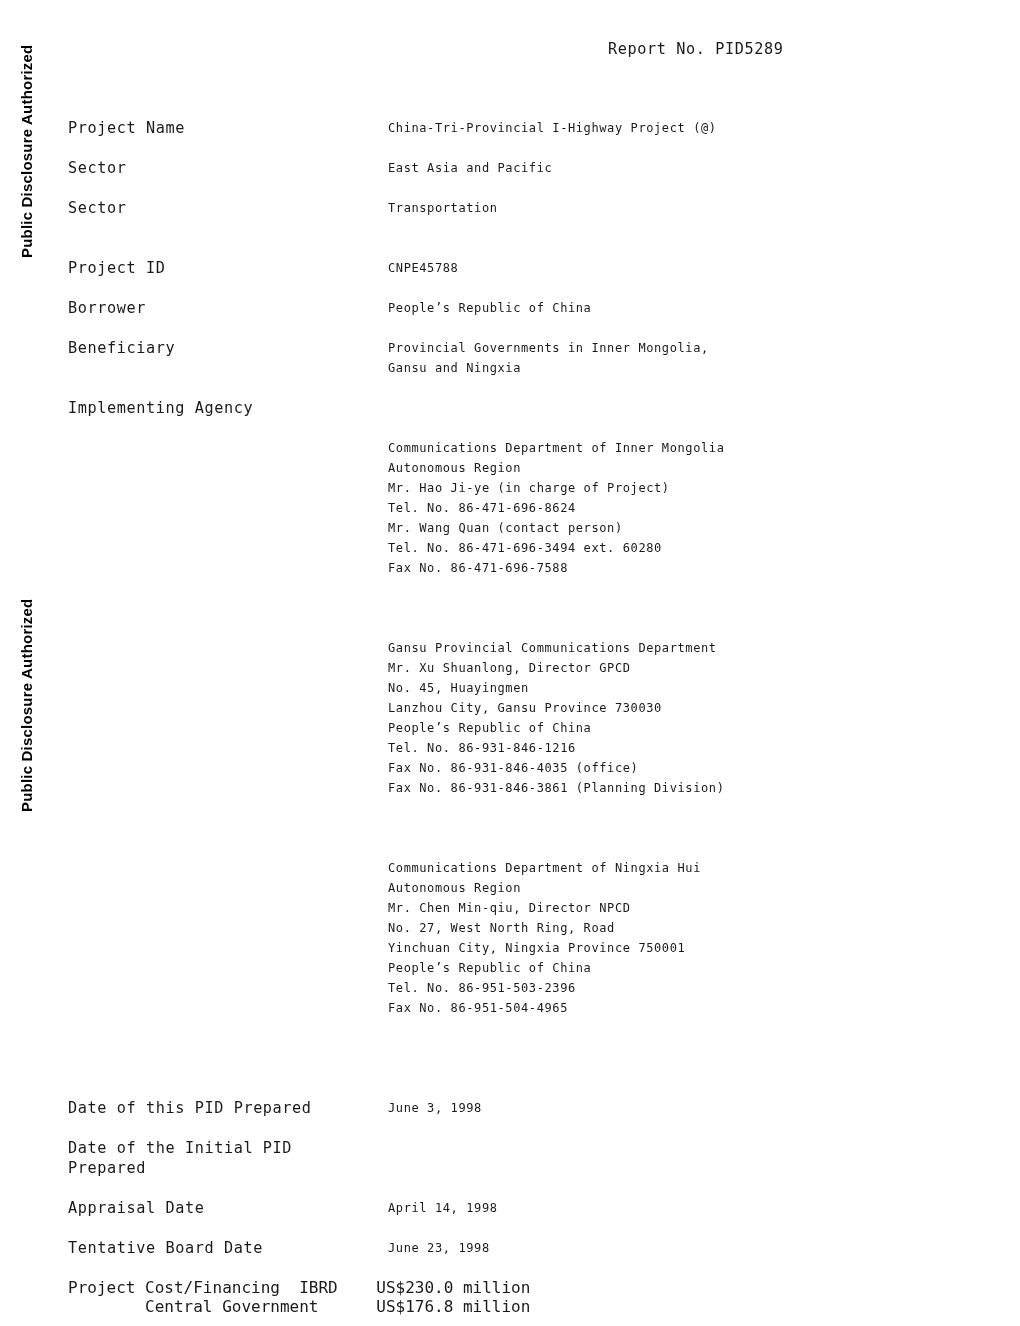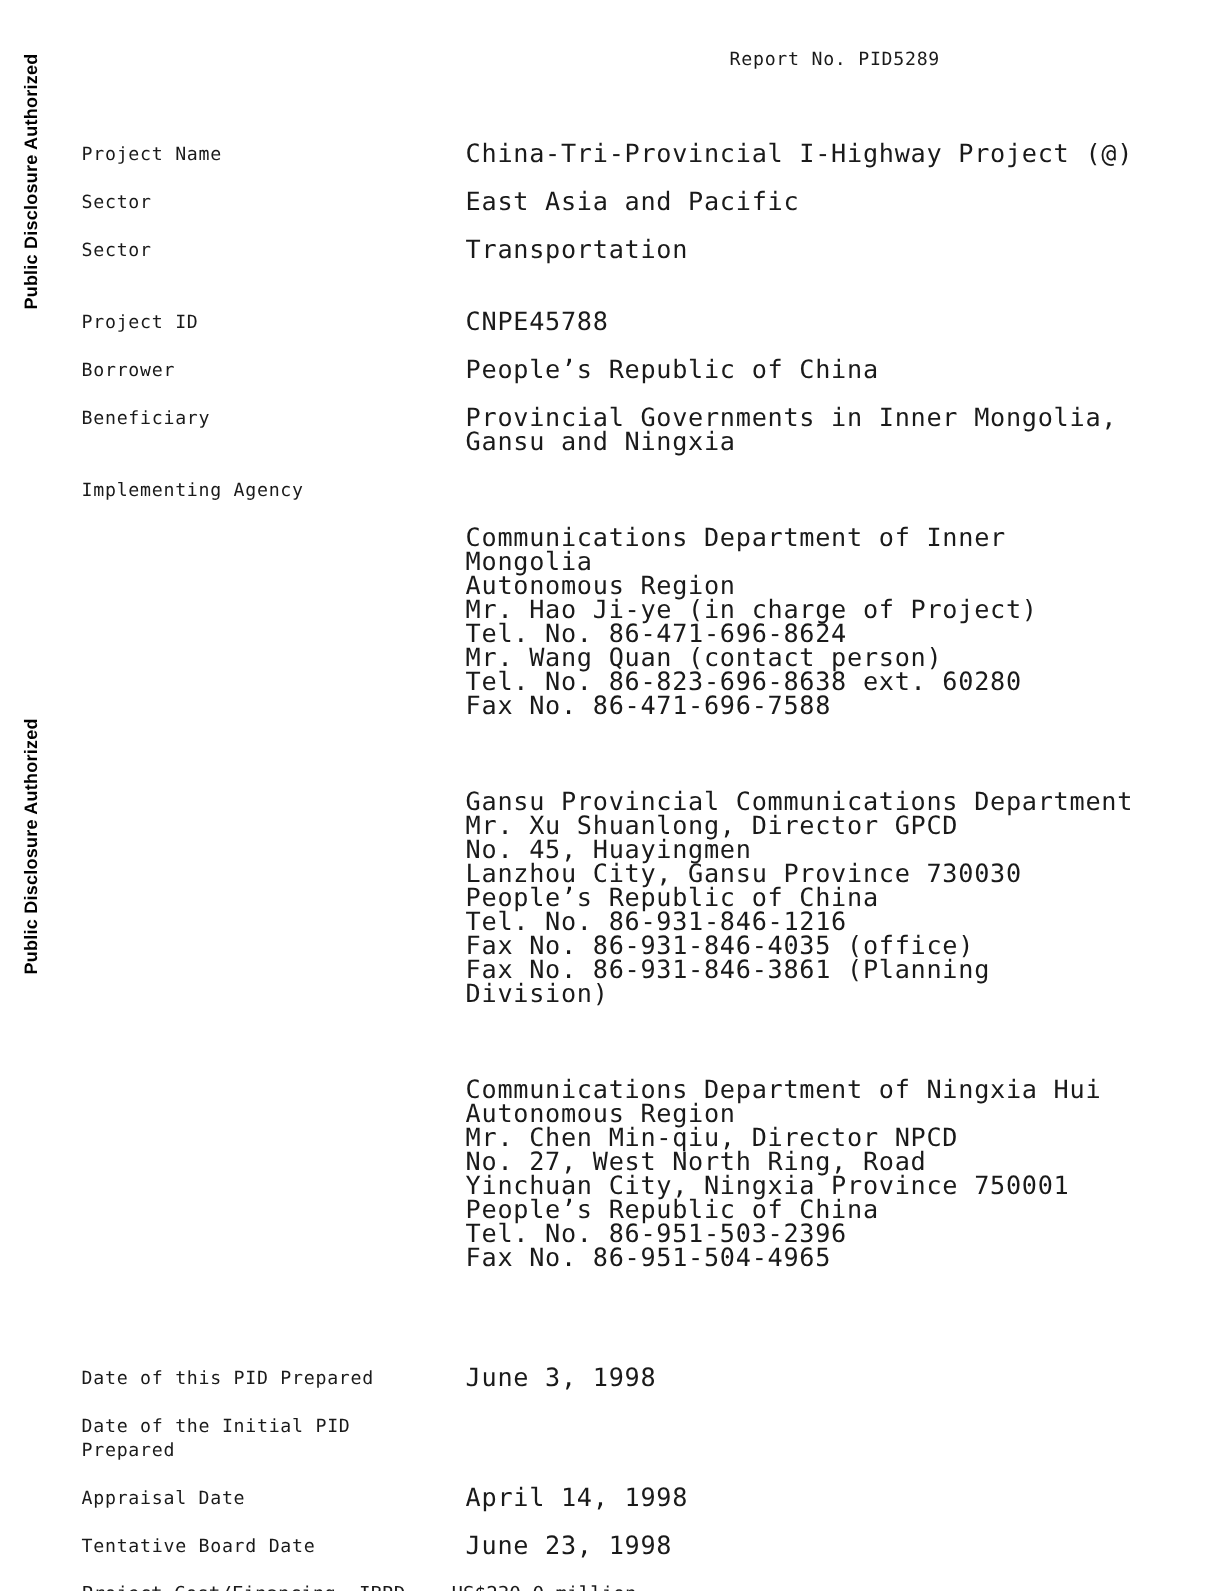--- a/index.html
+++ b/index.html
@@ -64,21 +64,21 @@
   .row .label {
     width: 320px;
     flex: 0 0 320px;
     font-size: 15.2px;
     line-height: 20px;
     letter-spacing: 0.6px;
     white-space: pre-wrap;
   }
   .row .value {
     flex: 1 1 auto;
-    font-size: 21px;
+    font-size: 12px;
     line-height: 20px;
     letter-spacing: 0.6px;
     white-space: pre-wrap;
   }
 
   .block-gap { height: 20px; }
 
   
   .agency-group + .agency-group { margin-top: 20px; }
 </style>
@@ -129,21 +129,21 @@
     </div>
 
     <div class="row">
       <div class="label">Implementing Agency</div>
       <div class="value">
         <div class="agency-group">Communications Department of Inner Mongolia
 Autonomous Region
 Mr. Hao Ji-ye (in charge of Project)
 Tel. No. 86-471-696-8624
 Mr. Wang Quan (contact person)
-Tel. No. 86-823-696-8638 ext. 60280
+Tel. No. 86-471-696-3494 ext. 60280
 Fax No. 86-471-696-7588</div>
         <div class="agency-group">Gansu Provincial Communications Department
 Mr. Xu Shuanlong, Director GPCD
 No. 45, Huayingmen
 Lanzhou City, Gansu Province 730030
 People’s Republic of China
 Tel. No. 86-931-846-1216
 Fax No. 86-931-846-4035 (office)
 Fax No. 86-931-846-3861 (Planning Division)</div>
         <div class="agency-group">Communications Department of Ningxia Hui

